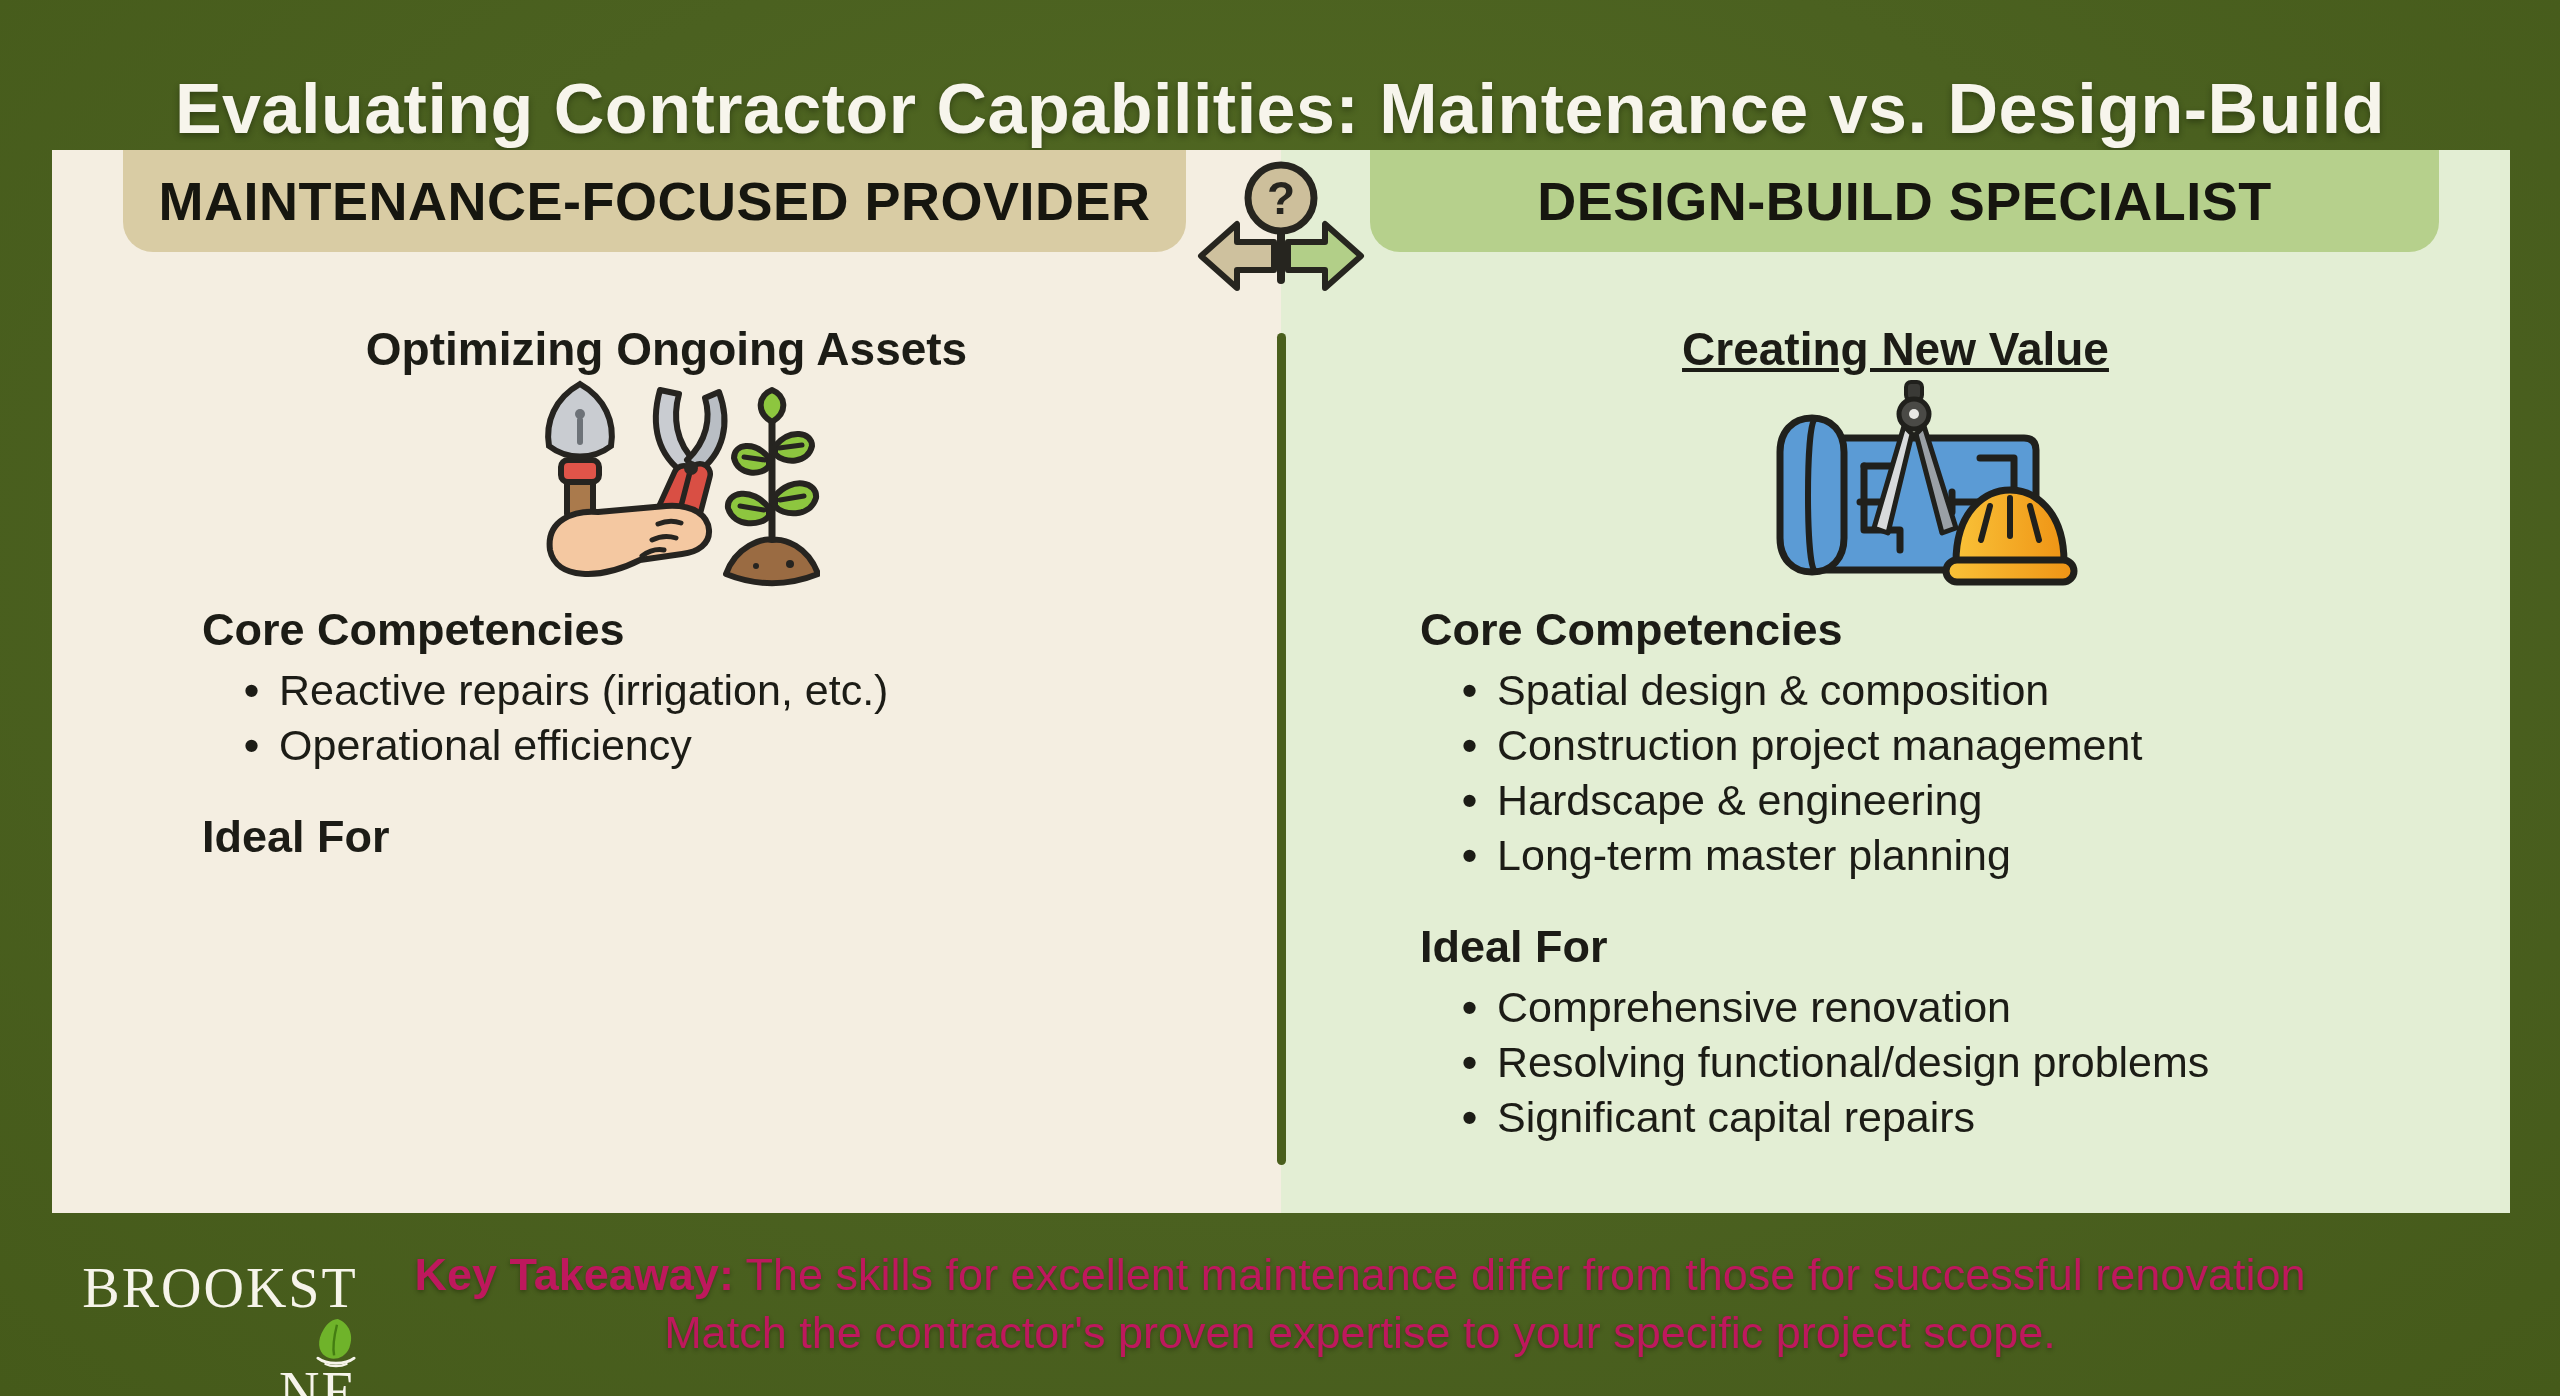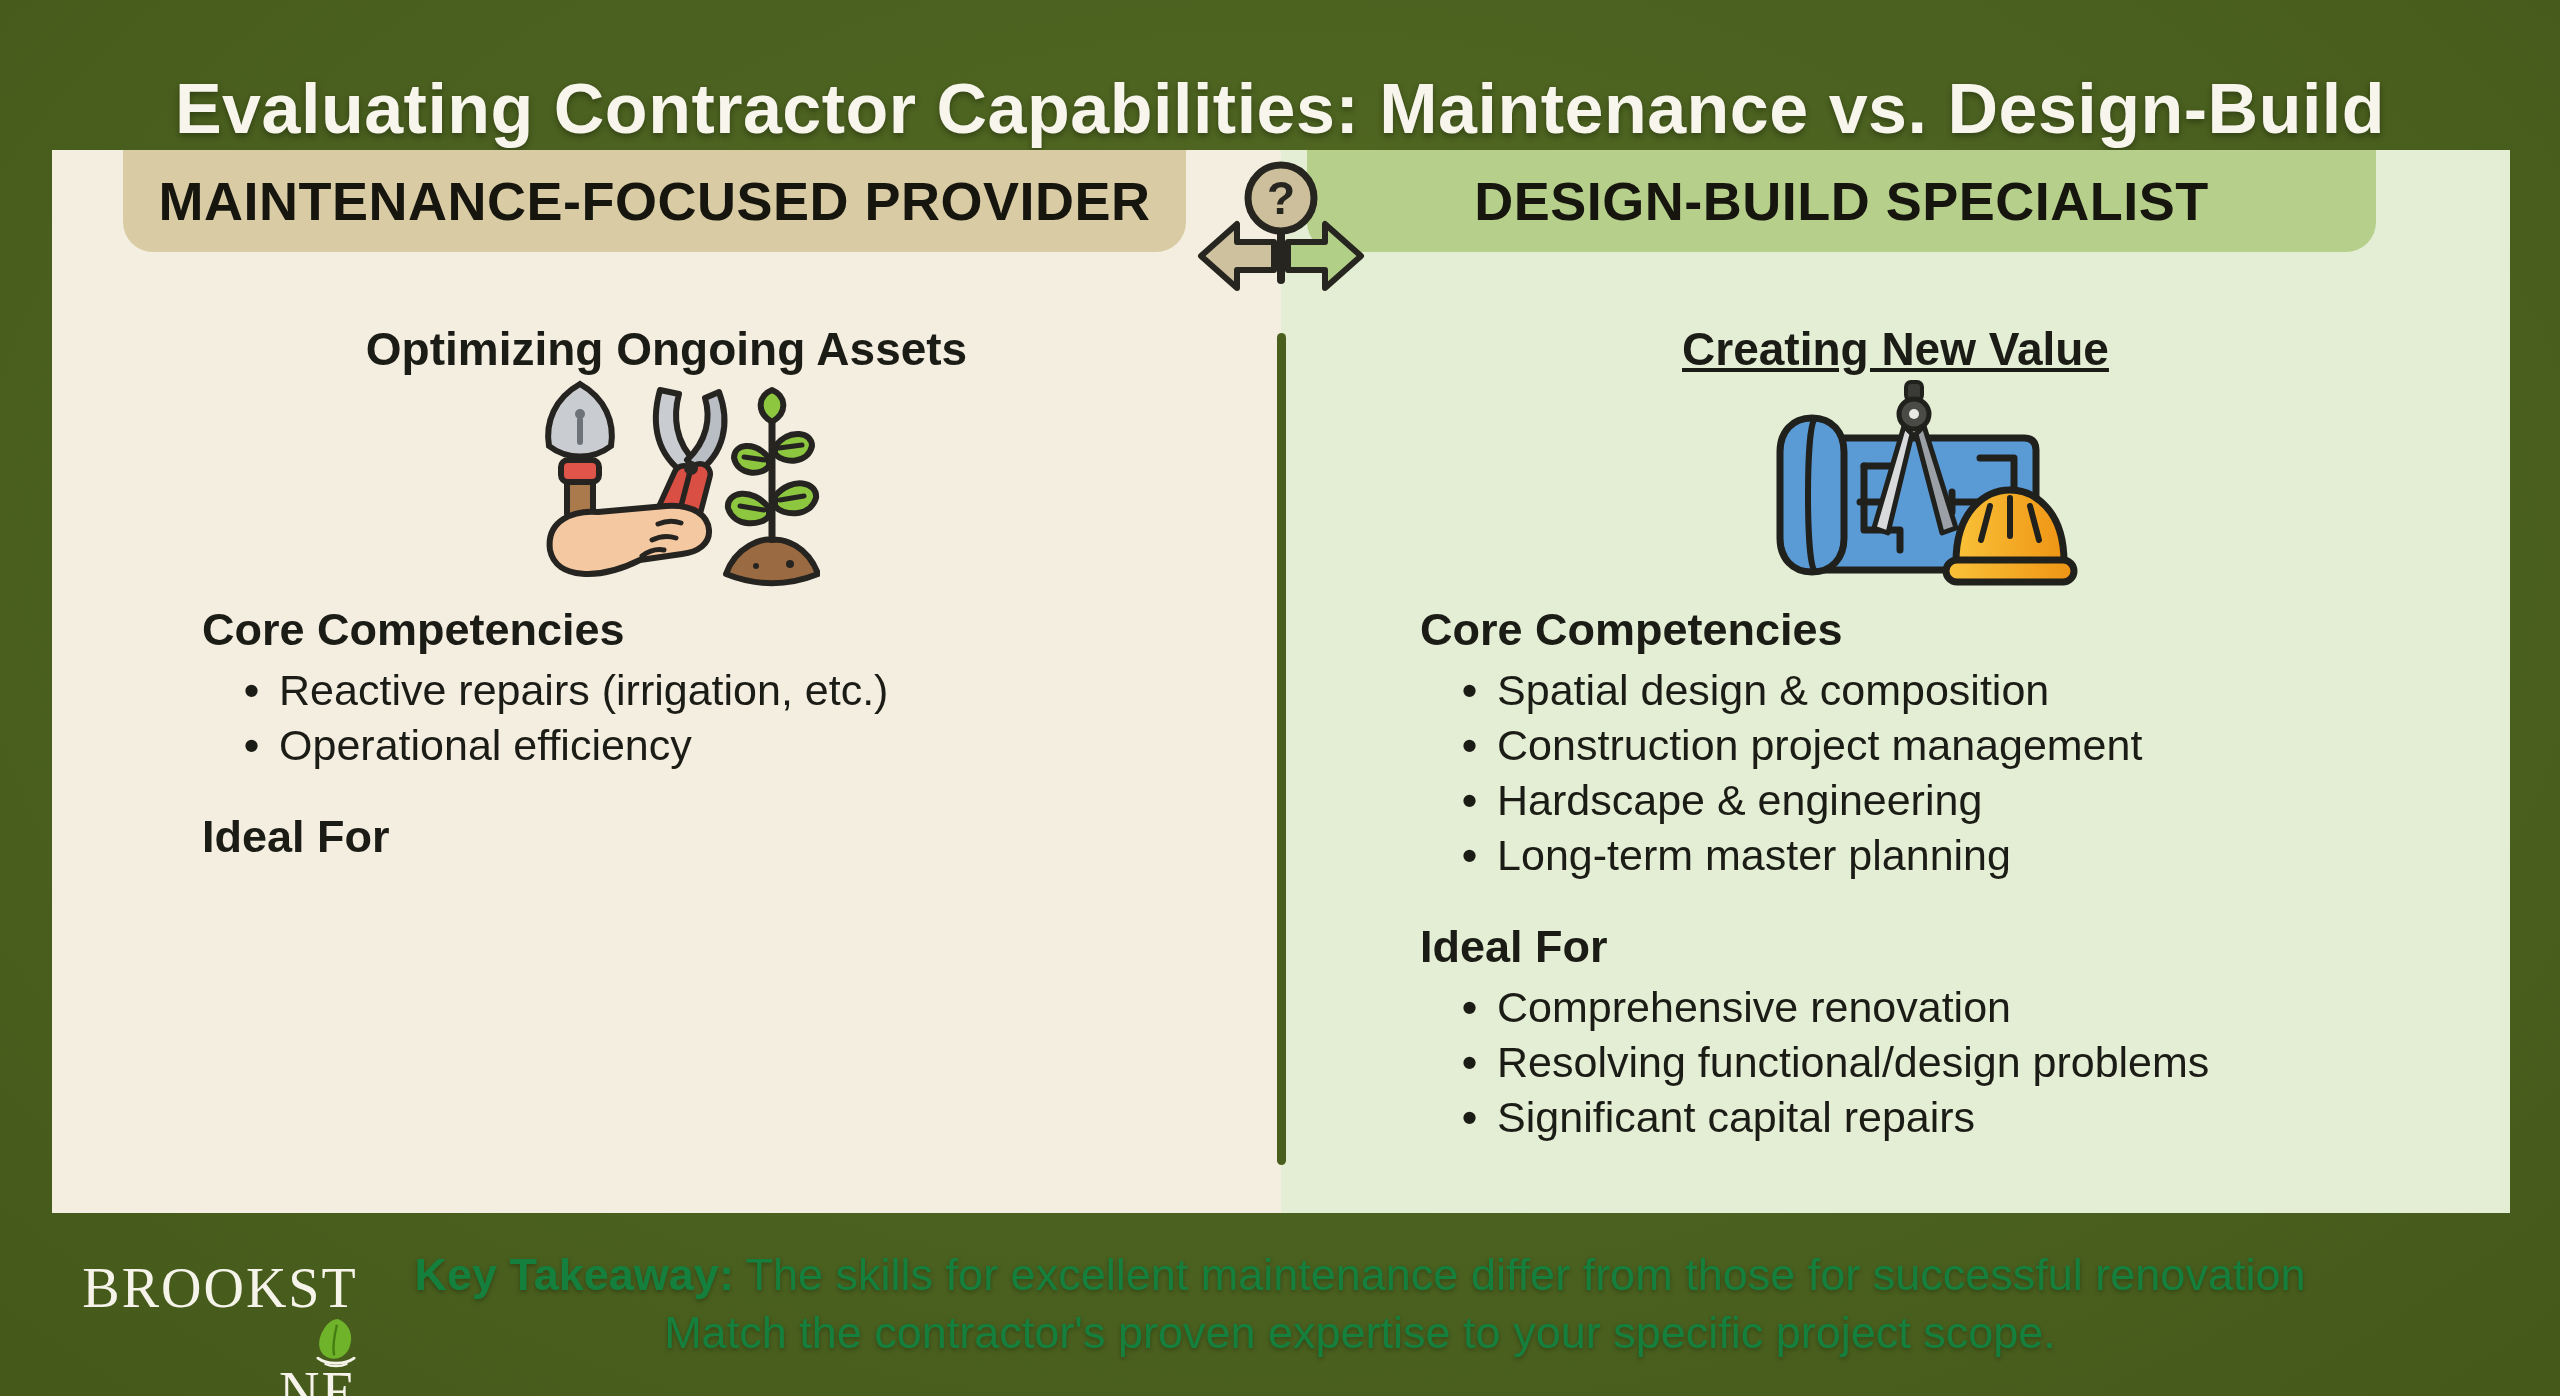--- a/index.html
+++ b/index.html
@@ -21,21 +21,21 @@
   .half-right{
     position:absolute;left:1229px;top:0;width:1229px;height:1063px;
     background:#e3eed4;
   }
   .hdr{
     position:absolute;top:0;height:102px;display:flex;align-items:center;justify-content:center;
     font-size:54px;font-weight:bold;color:#16160f;letter-spacing:0.5px;
     border-radius:0 0 30px 30px;
   }
   .hdr-left{left:71px;width:1063px;background:#d9cca4;}
-  .hdr-right{left:1255px;width:1069px;background:#b6d08c;}
+  .hdr-right{left:1318px;width:1069px;background:#b6d08c;}
   .divider{
     position:absolute;left:1225px;top:183px;width:9px;height:832px;
     background:#4a5f1d;border-radius:5px;
   }
   .center-icon{position:absolute;left:1139px;top:8px;width:180px;height:145px;}
   .subhead{
     position:absolute;top:172px;width:1229px;text-align:center;
     font-size:46px;font-weight:bold;color:#1c1c16;
   }
   .sub-left{left:0;}
@@ -56,21 +56,21 @@
   .brand{
     font-family:"Liberation Serif", serif;font-size:56px;letter-spacing:2px;
     display:inline-flex;align-items:flex-end;line-height:1;flex-direction:column;
   }
   .brand svg{margin:0 1px -4px 1px;}
   .tagline{
     margin-top:6px;font-size:21px;letter-spacing:8px;color:#f1efe4;white-space:nowrap;
   }
   .takeaway{
     position:absolute;left:180px;right:20px;top:1246px;
-    text-align:center;color:#15803d;font-size:45px;line-height:58px;
+    text-align:center;color:#be185d;font-size:45px;line-height:58px;
     text-shadow:0 2px 4px rgba(20,28,6,.4);
   }
   .takeaway b{font-weight:bold;}
 </style>
 </head>
 <body>
 
 <h1 class="title">Evaluating Contractor Capabilities: Maintenance vs. Design-Build Specialists</h1>
 
 <div class="card">

